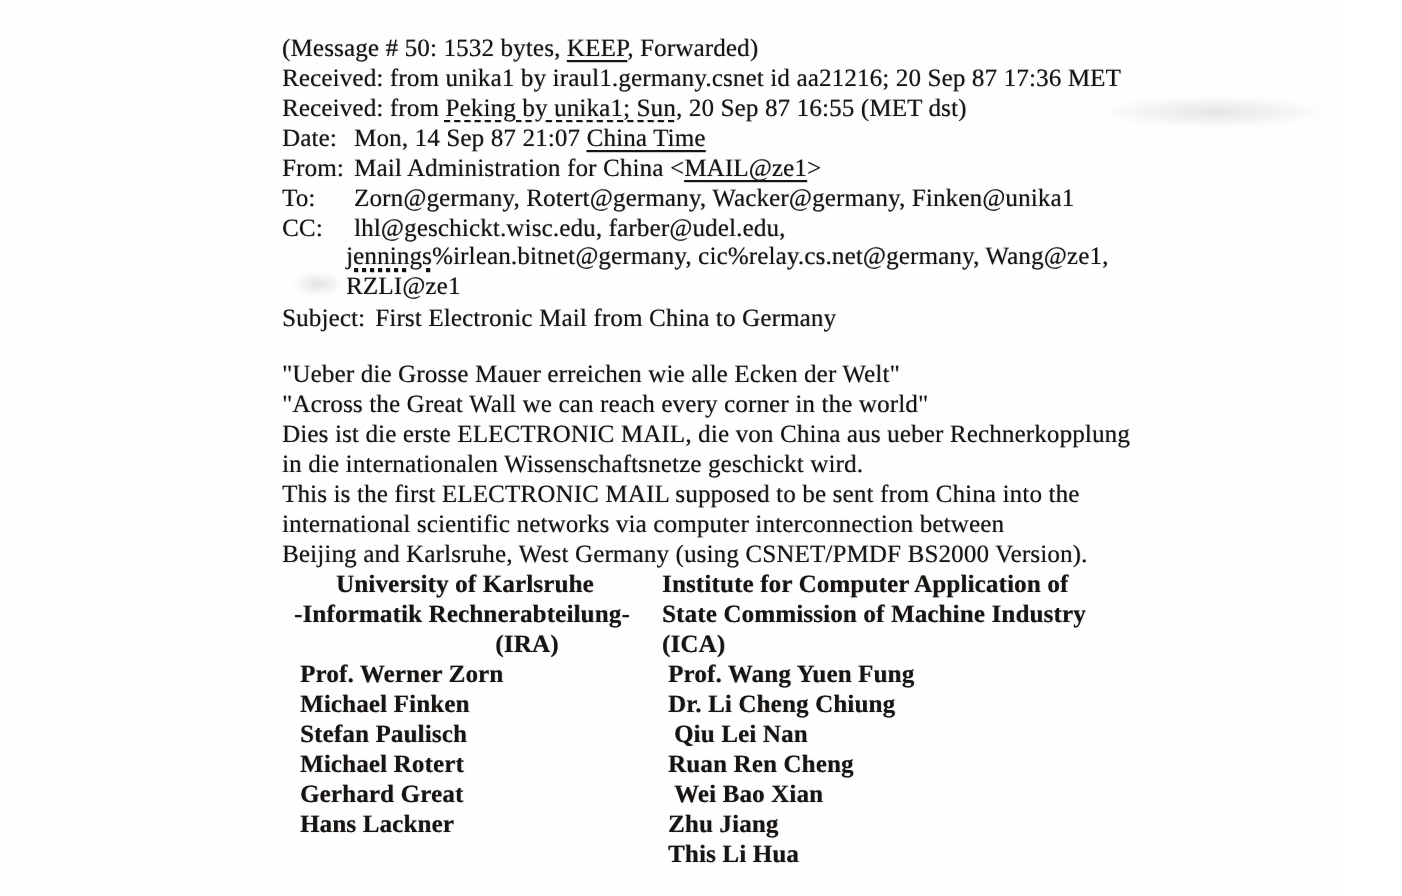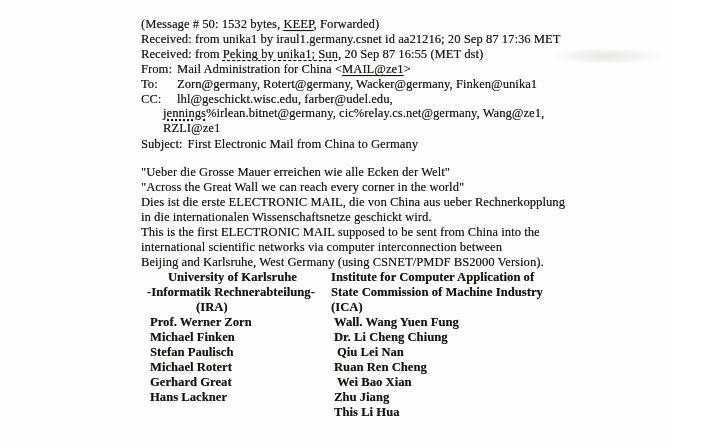--- a/index.html
+++ b/index.html
@@ -21,28 +21,28 @@
     letter-spacing:0.08px;
     text-shadow:0.2px 0.2px 0.45px rgba(25,22,20,0.55);
     filter:blur(0.22px);
   }
   .line { min-height:15px; }
   .u      { text-decoration:underline; text-underline-offset:2px; text-decoration-thickness:1px; }
   .u-dash { text-decoration:underline dashed; text-underline-offset:2px; text-decoration-thickness:1px;margin-top:36px; }
   .u-dot  { text-decoration:underline dotted; text-underline-offset:2px; text-decoration-thickness:1.5px; }
   .label { display:inline-block; min-width:36px; }
   .label-subject { display:inline-block; margin-right:5px; }
-  .cc-cont { margin-left:22px; line-height:13.8px; }
+  .cc-cont { margin-left:32px; line-height:13.8px; }
   .body-block { margin-top:13px; line-height:14.7px; }
   .sig-block { line-height:14.7px; }
   .sig-row { display:flex;font-weight:bold; }
   .sig-left { width:184px; margin-left:6px; flex:none; }
   .sig-right { flex:1; }
   .ind21 { padding-left:21px; }
-  .ind49 { padding-left:49px; }
+  .ind49 { padding-left:49px;text-align:center; }
   .ind3  { padding-left:3px; }
   .ind6  { padding-left:6px; }
   .smudge-a {
     position:absolute; left:548px; top:48px; width:118px; height:16px;
     background:radial-gradient(ellipse at center, rgba(120,115,110,0.18), rgba(120,115,110,0.0) 70%);
     filter:blur(1px);
   }
   .smudge-b {
     position:absolute; left:146px; top:136px; width:26px; height:12px;
     background:radial-gradient(ellipse at center, rgba(120,115,110,0.20), rgba(120,115,110,0.0) 70%);
@@ -58,20 +58,21 @@
   <div class="smudge-b"></div>
 
   <div class="content">
 
     <div class="line"><span>(Message # 50: 1532 bytes, </span><span class="u">KEEP</span><span>, Forwarded)</span></div>
 
     <div class="line">Received: from unika1 by iraul1.germany.csnet id aa21216; 20 Sep 87 17:36 MET</div>
 
     <div class="line"><span>Received: from </span><span class="u-dash">Peking by unika1; Sun</span><span>, 20 Sep 87 16:55 (MET dst)</span></div>
 
+    <div class="line"><span class="label">Date:</span><span>Mon, 14 Sep 87 21:07 </span><span class="u">China Time</span></div>
 
     <div class="line"><span class="label">From:</span><span>Mail Administration for China &lt;</span><span class="u">MAIL@ze1</span><span>&gt;</span></div>
 
     <div class="line"><span class="label">To:</span><span>Zorn@germany, Rotert@germany, Wacker@germany, Finken@unika1</span></div>
 
     <div class="line"><span class="label">CC:</span><span>lhl@geschickt.wisc.edu, farber@udel.edu,</span></div>
 
     <div class="line cc-cont"><span class="u-dot">jennings</span><span>%irlean.bitnet@germany, cic%relay.cs.net@germany, Wang@ze1,</span></div>
 
     <div class="line cc-cont">RZLI@ze1</div>
@@ -97,21 +98,21 @@
         <div class="line ind3">Michael Finken</div>
         <div class="line ind3">Stefan Paulisch</div>
         <div class="line ind3">Michael Rotert</div>
         <div class="line ind3">Gerhard Great</div>
         <div class="line ind3">Hans Lackner</div>
       </div>
       <div class="sig-right">
         <div class="line">Institute for Computer Application of</div>
         <div class="line">State Commission of Machine Industry</div>
         <div class="line">(ICA)</div>
-        <div class="line ind3">Wall. Wang Yuen Fung</div>
+        <div class="line ind3">Prof. Wang Yuen Fung</div>
         <div class="line ind3">Dr. Li Cheng Chiung</div>
         <div class="line ind6">Qiu Lei Nan</div>
         <div class="line ind3">Ruan Ren Cheng</div>
         <div class="line ind6">Wei Bao Xian</div>
         <div class="line ind3">Zhu Jiang</div>
         <div class="line ind3">This Li Hua</div>
       </div>
     </div>
 
   </div>

